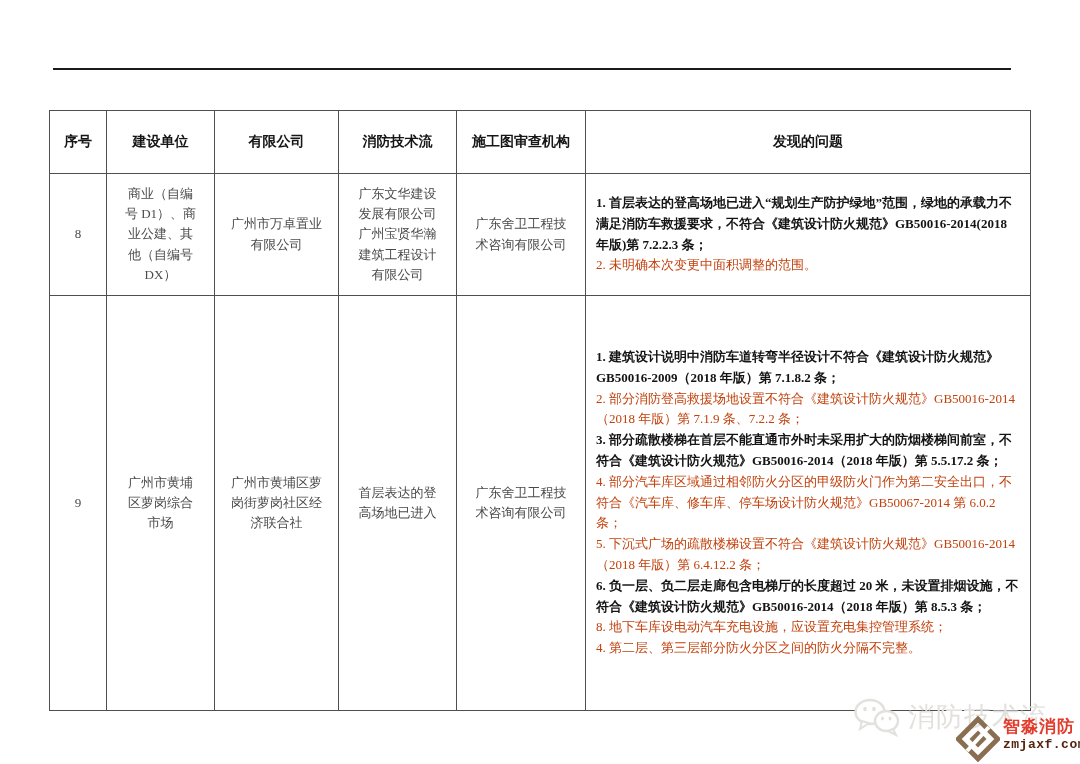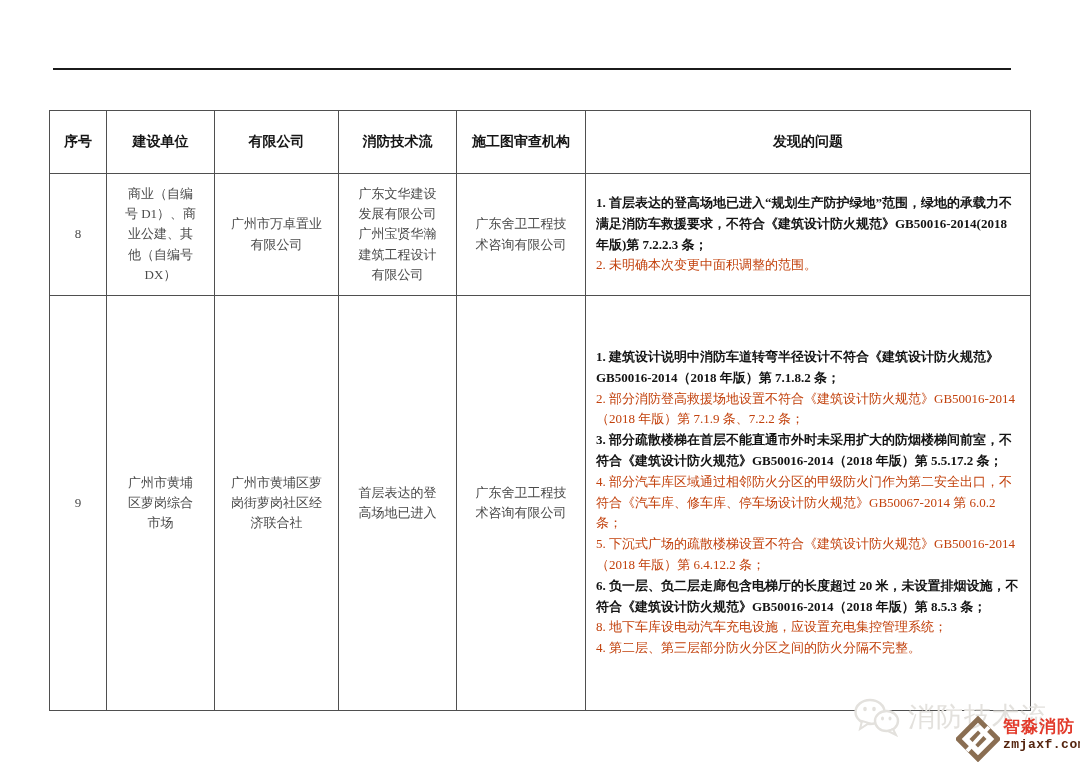--- a/index.html
+++ b/index.html
@@ -84,21 +84,21 @@
           <div class="problem-item">2. 未明确本次变更中面积调整的范围。</div>
         </td>
       </tr>
       <tr class="row-h398">
         <td class="center">9</td>
         <td class="center">广州市黄埔区萝岗综合市场</td>
         <td class="center">广州市黄埔区萝岗街萝岗社区经济联合社</td>
         <td class="center">首层表达的登高场地已进入</td>
         <td class="center">广东舍卫工程技术咨询有限公司</td>
         <td class="problems">
-          <div class="problem-item bold">1. 建筑设计说明中消防车道转弯半径设计不符合《建筑设计防火规范》GB50016-2014（2018 年版）第 7.1.8.2 条；</div>
+          <div class="problem-item bold">1. 建筑设计说明中消防车道转弯半径设计不符合《建筑设计防火规范》GB50016-2009（2018 年版）第 7.1.8.2 条；</div>
           <div class="problem-item">2. 部分消防登高救援场地设置不符合《建筑设计防火规范》GB50016-2014（2018 年版）第 7.1.9 条、7.2.2 条；</div>
           <div class="problem-item bold">3. 部分疏散楼梯在首层不能直通市外时未采用扩大的防烟楼梯间前室，不符合《建筑设计防火规范》GB50016-2014（2018 年版）第 5.5.17.2 条；</div>
           <div class="problem-item">4. 部分汽车库区域通过相邻防火分区的甲级防火门作为第二安全出口，不符合《汽车库、修车库、停车场设计防火规范》GB50067-2014 第 6.0.2 条；</div>
           <div class="problem-item">5. 下沉式广场的疏散楼梯设置不符合《建筑设计防火规范》GB50016-2014（2018 年版）第 6.4.12.2 条；</div>
           <div class="problem-item bold">6. 负一层、负二层走廊包含电梯厅的长度超过 20 米，未设置排烟设施，不符合《建筑设计防火规范》GB50016-2014（2018 年版）第 8.5.3 条；</div>
           <div class="problem-item">8. 地下车库设电动汽车充电设施，应设置充电集控管理系统；</div>
           <div class="problem-item">4. 第二层、第三层部分防火分区之间的防火分隔不完整。</div>
         </td>
       </tr>
     </tbody>

